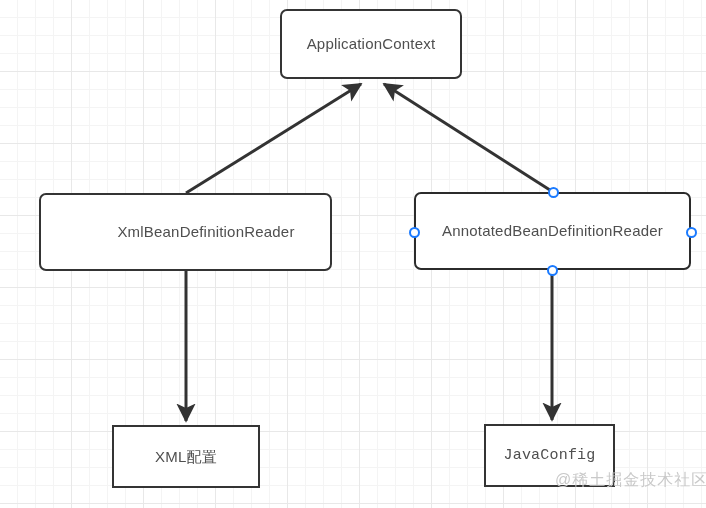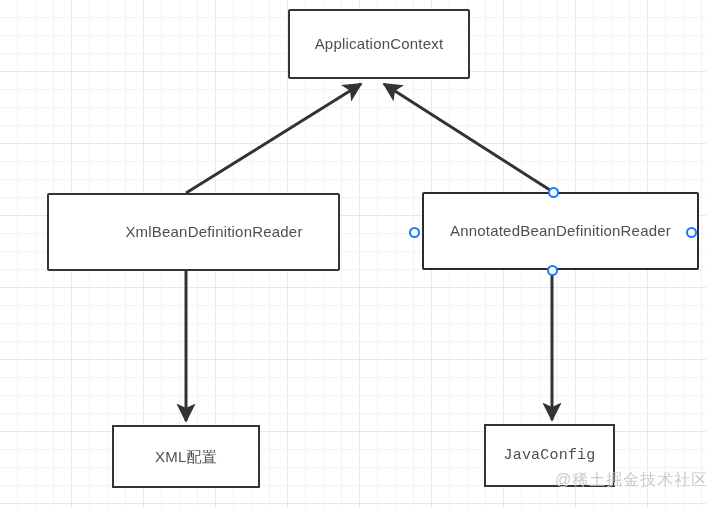--- a/index.html
+++ b/index.html
@@ -43,21 +43,21 @@
     display: flex;
     align-items: center;
     justify-content: center;
     background: #ffffff;
     border: 2px solid #343434;
     color: #4a4a4a;
     text-align: center;
     line-height: 1.2;
     white-space: nowrap;
   }
-  .node-rounded { border-radius: 2px; margin-left: 8px; }
+  .node-rounded { border-radius: 7px; }
   .node-sharp { border-radius: 0; }
   .node-label {
     font-size: 15px;
     color: #4f4f4f;
     letter-spacing: 0.2px;
   }
   .node-selected { border-color: #2b2b2b; }
   #node-application-context {
     left: 280px; top: 9px; width: 182px; height: 70px;
   }

